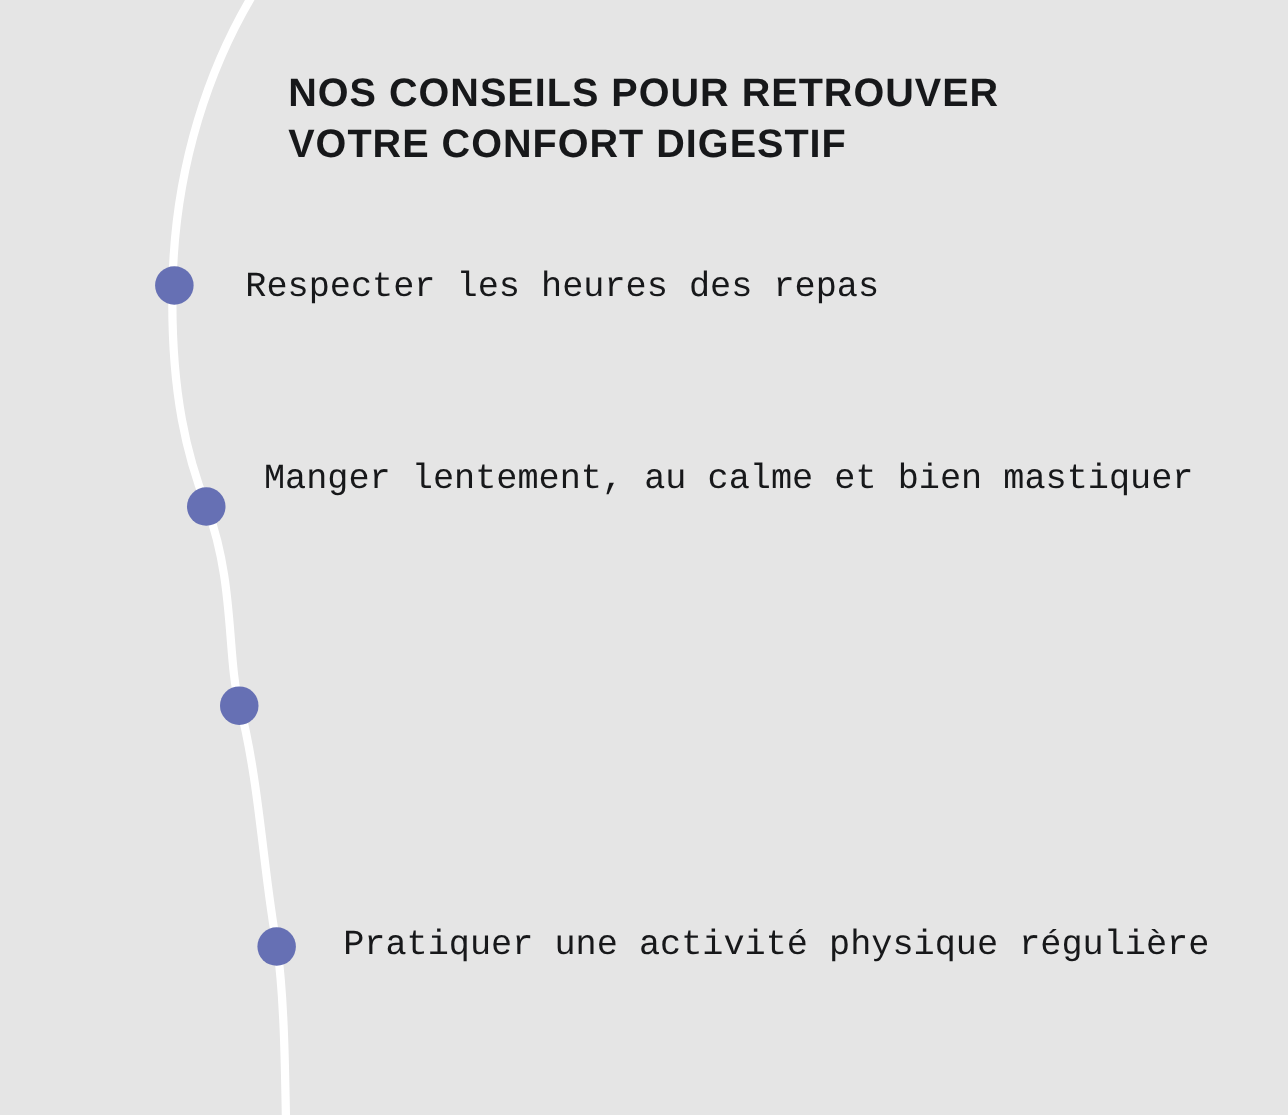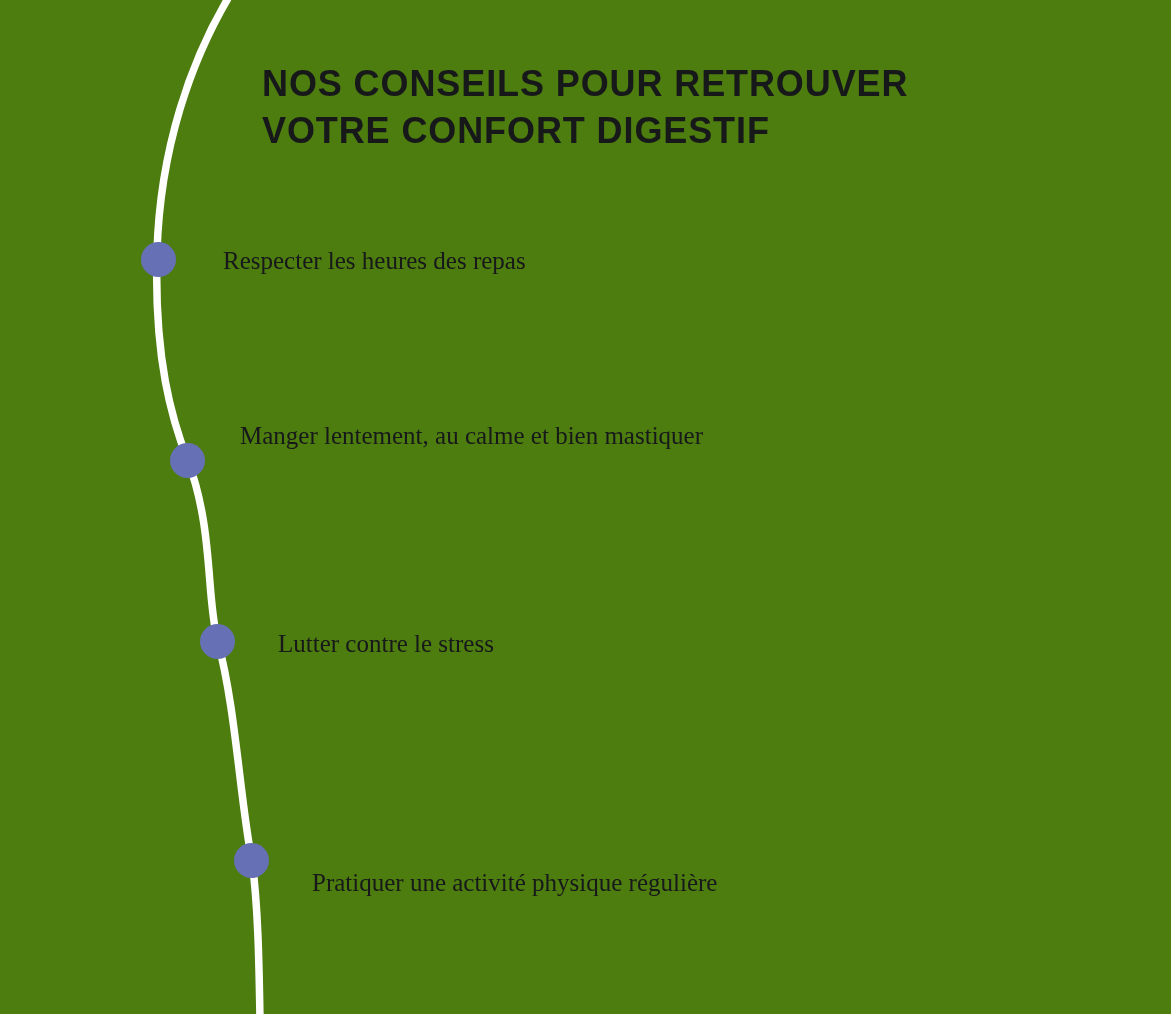--- a/index.html
+++ b/index.html
@@ -9,21 +9,21 @@
   body {
     width: 1171px;
     height: 1014px;
     overflow: hidden;
     font-family: "Liberation Sans", sans-serif;
   }
   #poster {
     position: relative;
     width: 1171px;
     height: 1014px;
-    background: #4d7c0f;
+    background: #e5e5e5;
     overflow: hidden;
   }
   #curve-layer {
     position: absolute;
     left: 0;
     top: 0;
     width: 1171px;
     height: 1014px;
     pointer-events: none;
   }
@@ -37,30 +37,30 @@
     font-weight: bold;
     font-size: 36px;
     line-height: 47px;
     letter-spacing: 0.9px;
     text-transform: uppercase;
     white-space: pre-line;
   }
   .tip-item {
     position: absolute;
     color: #17181a;
-    font-family: Liberation Serif, serif;
+    font-family: Liberation Mono, monospace;
     font-weight: normal;
-    font-size: 25px;
+    font-size: 32px;
     line-height: 40px;
     white-space: nowrap;
   }
   #tip-text-0 { left: 223px; top: 241px; }
   #tip-text-1 { left: 240px; top: 416px; }
   #tip-text-2 { left: 278px; top: 624px; }
-  #tip-text-3 { left: 312px; top: 839px; margin-top: 24px; }
+  #tip-text-3 { left: 312px; top: 839px; }
 
   .bullet-dot {
     position: absolute;
     width: 35px;
     height: 35px;
     border-radius: 50%;
     background: #6670b4;
   }
   #bullet-0 { left: 141px; top: 242px; }
   #bullet-1 { left: 170px; top: 443px; }
@@ -79,16 +79,15 @@
   <div id="title">NOS CONSEILS POUR RETROUVER
 VOTRE CONFORT DIGESTIF</div>
 
   <div class="bullet-dot" id="bullet-0"></div>
   <div class="bullet-dot" id="bullet-1"></div>
   <div class="bullet-dot" id="bullet-2"></div>
   <div class="bullet-dot" id="bullet-3"></div>
 
   <div class="tip-item" id="tip-text-0">Respecter les heures des repas</div>
   <div class="tip-item" id="tip-text-1">Manger lentement, au calme et bien mastiquer</div>
-  <div class="tip-item" id="tip-text-2">Lutter contre le stress</div>
   <div class="tip-item" id="tip-text-3">Pratiquer une activité physique régulière</div>
 
 </div>
 
 </body></html>

